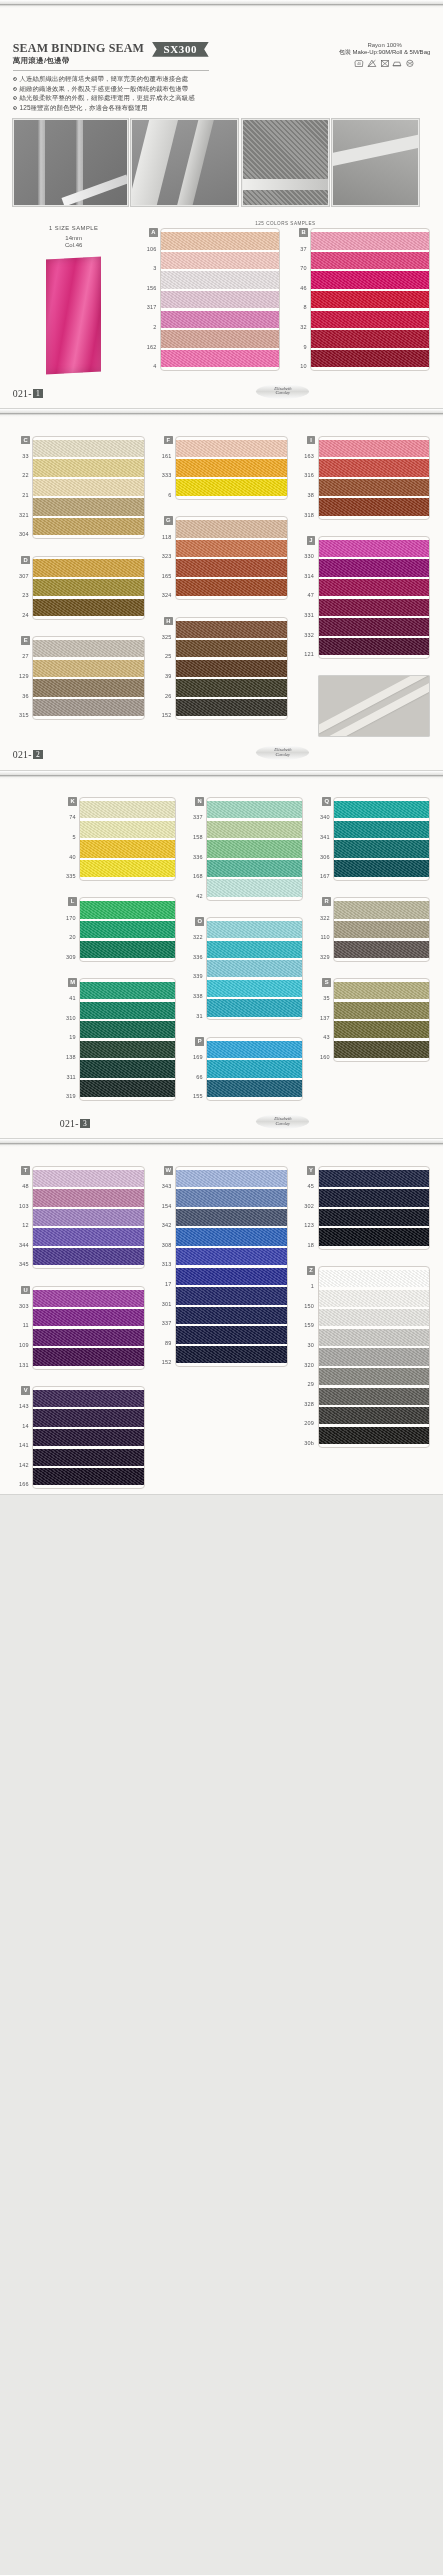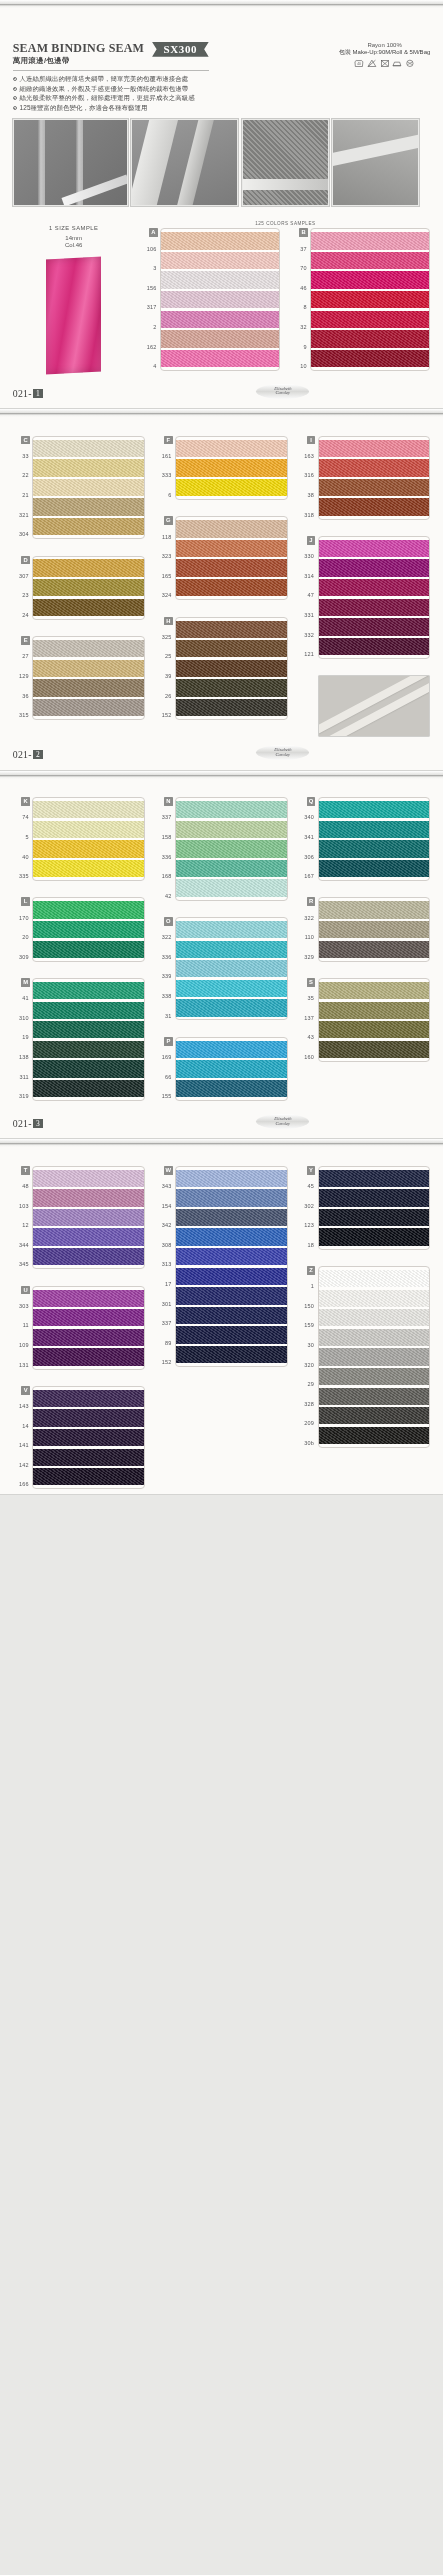--- a/index.html
+++ b/index.html
@@ -456,21 +456,21 @@
             <span>Elizabeth</span><br>
             <span>Caroley</span>
           </div>
         </div>
       </div>
     </div>
   </div>
 </div>
 
 <div class="page">
-  <div class="page-inner" style="padding-top:26.6px;">
+  <div class="page-inner" style="padding-top:26.6px;margin-left:47px;">
     <div class="cols" id="p3cols">
         <div class="col" style="flex: 1 1 0%;">
           <div class="group">
             <div class="grp-left">
               <div class="grp-letter">K</div>
               <div class="grp-nums">
                 <div class="num" style="height: 19.6px;">74</div>
                 <div class="num" style="height: 19.6px;">5</div>
                 <div class="num" style="height: 19.6px;">40</div>
                 <div class="num" style="height: 19.6px;">335</div>

